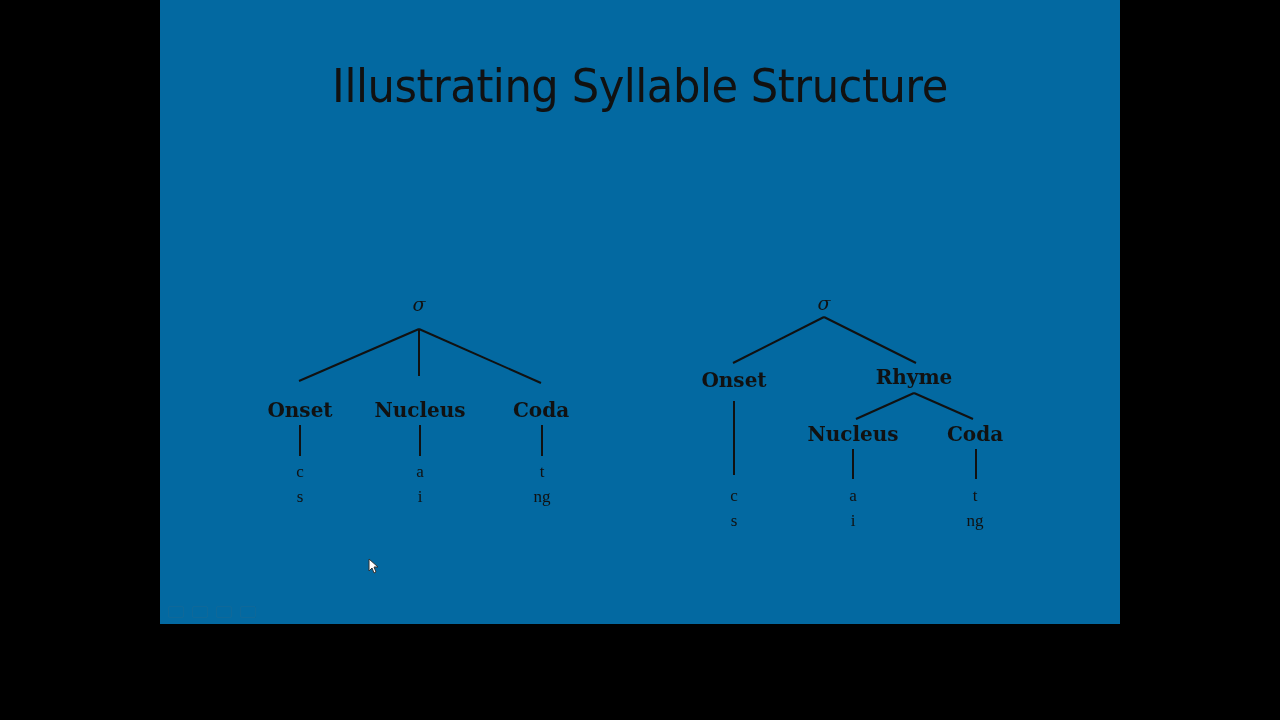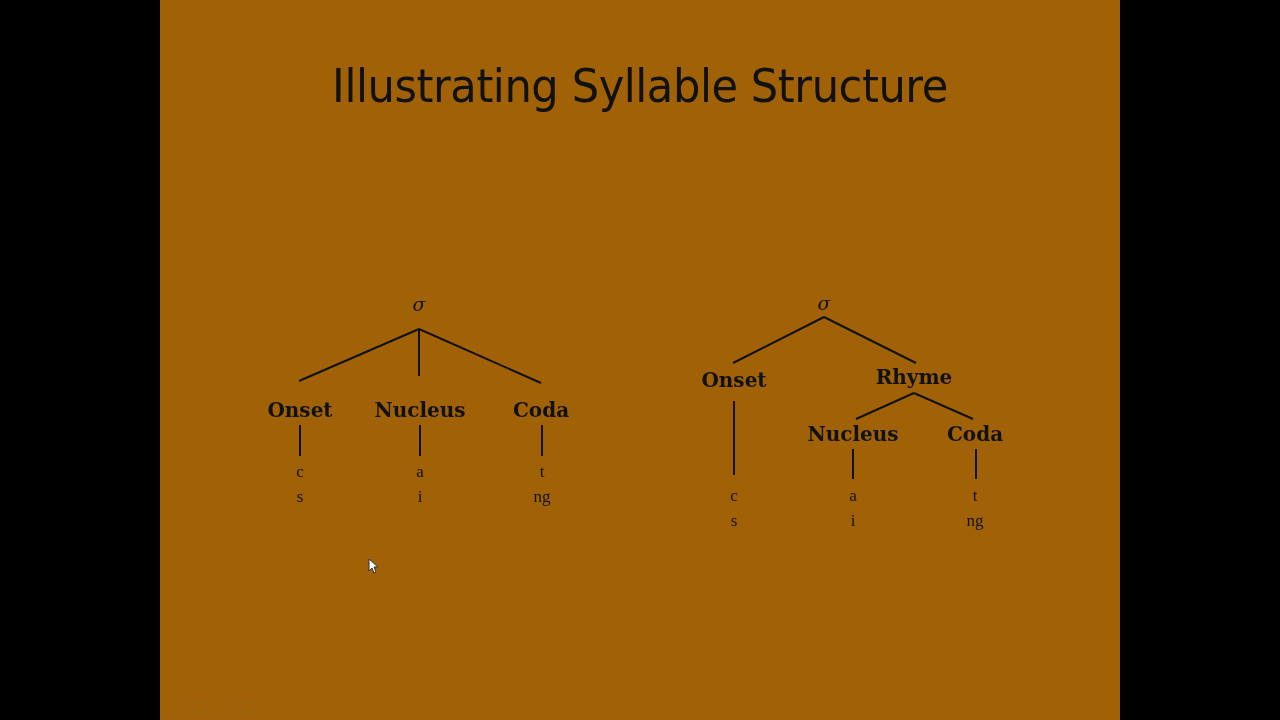--- a/index.html
+++ b/index.html
@@ -1,17 +1,17 @@
 <!DOCTYPE html>
 <html><head>
 <meta charset="utf-8">
 <style>
   html, body { margin:0; padding:0; width:1280px; height:720px; background:#000; overflow:hidden; }
   #stage { position:absolute; left:0; top:0; width:1280px; height:720px; background:#000; }
-  #slide { position:absolute; left:160px; top:0; width:960px; height:720px; background:#a16207; }
+  #slide { position:absolute; left:160px; top:0; width:960px; height:624px; background:#0369a1; }
   .title { position:absolute; left:0; top:58px; width:100%; text-align:center;
     font-family:"DejaVu Sans", sans-serif; font-size:47px; color:#111; letter-spacing:-0.5px; transform:scaleX(0.92); }
   svg.tree { position:absolute; left:0; top:0; }
   .lbl { font-family:"DejaVu Serif","Liberation Serif", serif; font-weight:bold; font-size:20px; fill:#111; }
   .seg { font-family:"Liberation Serif","DejaVu Serif", serif; font-size:17px; fill:#111; }
   .sig { font-family:"DejaVu Serif", serif; font-style:italic; font-size:19px; fill:#111; }
   line { stroke:#111; stroke-width:2; }
   .ctrls { position:absolute; left:8px; bottom:6px; display:flex; gap:8px; opacity:0.12; }
   .ctrl { width:14px; height:10px; border:1px solid #666; border-radius:2px; }
   .cursor { position:absolute; left:208px; top:558px; }

